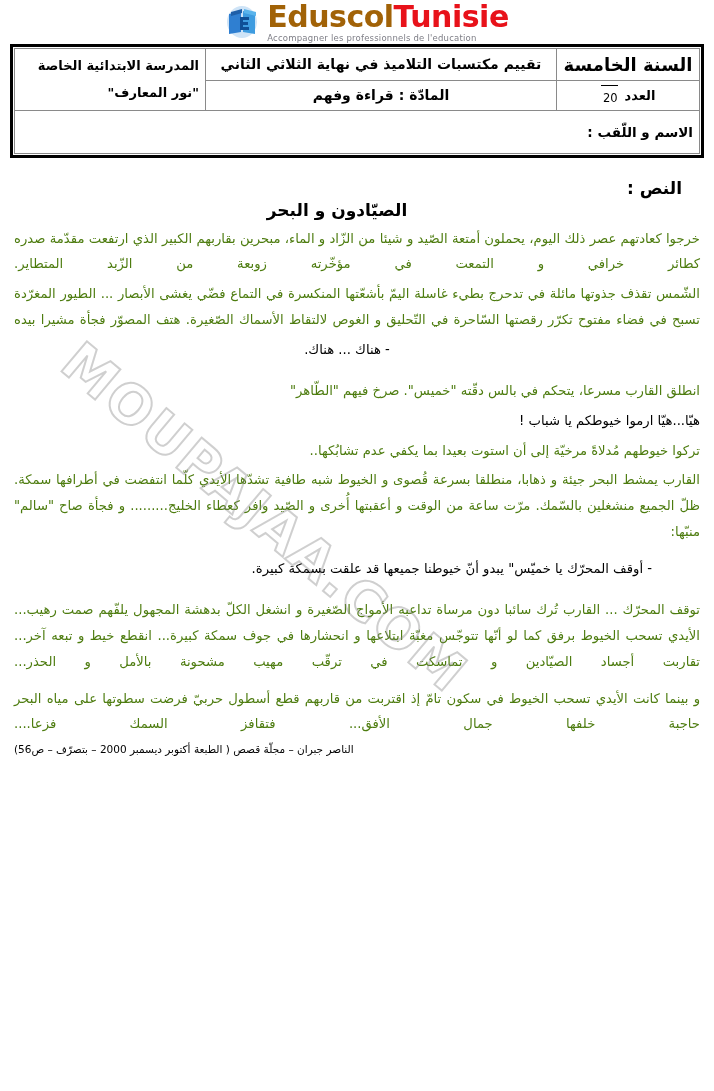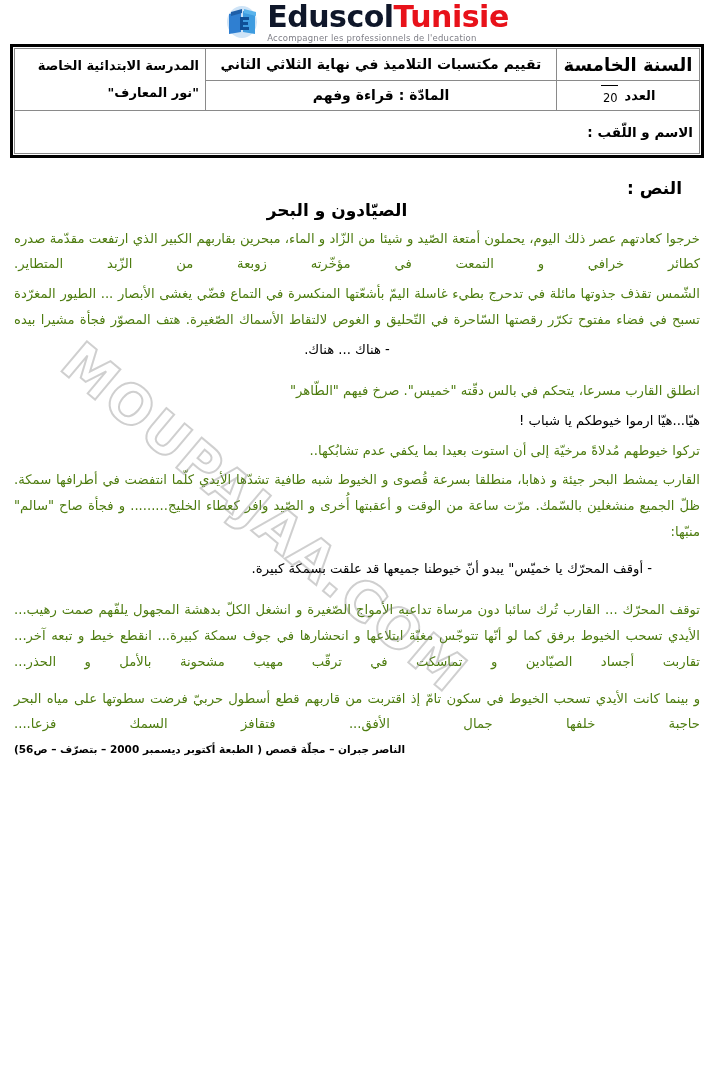--- a/index.html
+++ b/index.html
@@ -42,21 +42,21 @@
     flex-direction: column;
     line-height: 1;
   }
   .logo-words {
     font-size: 30px;
     font-weight: bold;
     letter-spacing: -0.5px;
     font-family: "DejaVu Sans", "Liberation Sans", sans-serif;
     white-space: nowrap;
   }
-  .logo-eduscol { color: #0f172a; }
+  .logo-eduscol { color: #a16207; }
   .logo-tunisie { color: #e8121a; }
   .logo-tagline {
     font-size: 8.5px;
     color: #7e7e86;
     letter-spacing: 0.2px;
     margin-top: 2px;
     white-space: nowrap;
     font-family: "DejaVu Sans", "Liberation Sans", sans-serif;
   }
 
@@ -175,21 +175,21 @@
     line-height: 1.95;
     text-align: center;
     margin: 0 0 4px 0;
   }
   .right-shift {
     text-align: right;
     padding-left: 30px;
   }
   .source {
     font-size: 10.5px;
-    font-weight: bold;
+    font-weight: normal;
     text-align: left;
     direction: rtl;
     margin: 6px 0 0 0;
     padding-right: 150px;
     color: #000;
   }
 
   
   .watermark {
     position: absolute;

